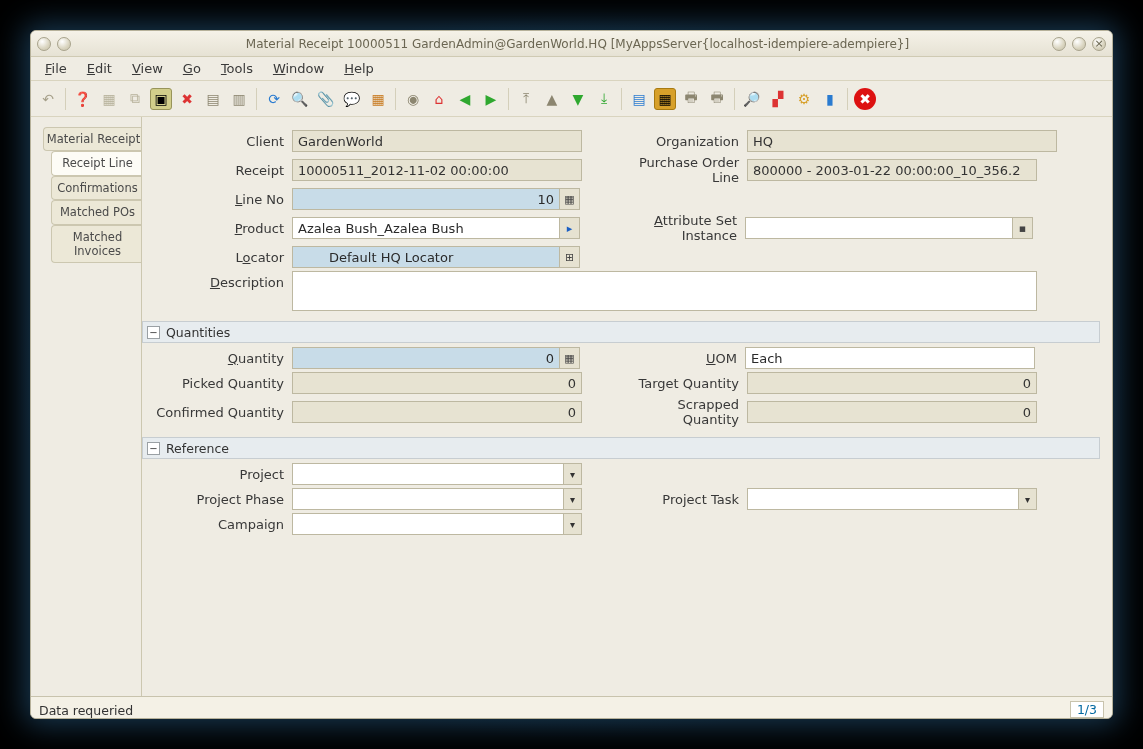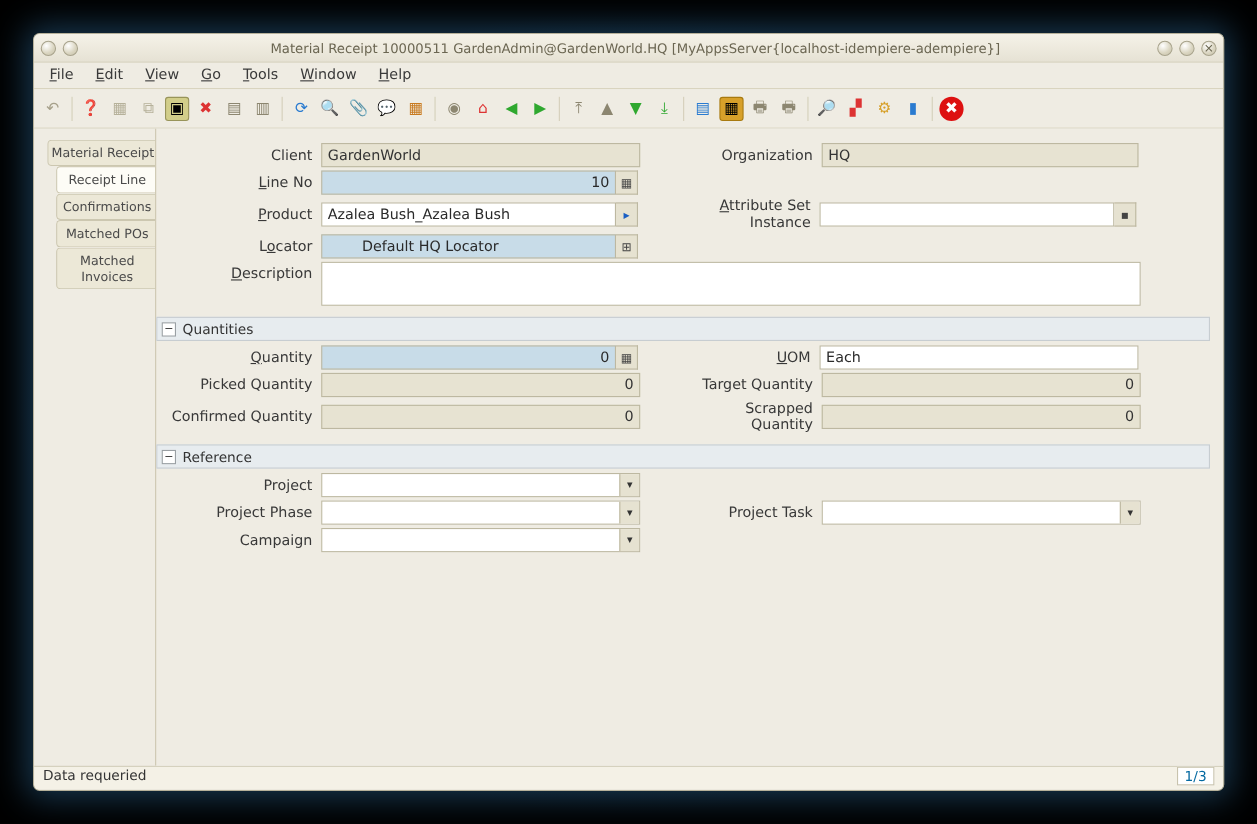--- a/index.html
+++ b/index.html
@@ -90,21 +90,21 @@
     font-size:13px; color:#444; position:relative;
   }
   .combo .dd {
     position:absolute; right:0; top:0; width:18px; height:100%;
     border-left:1px solid #bdb8a1; background:#e6e2d1;
     display:flex; align-items:center; justify-content:center; font-size:10px; color:#333; cursor:pointer;
   }
 
   .statusbar {
     height:22px; border-top:1px solid #c8c3ad; background:#f4f1e6;
-    display:flex; align-items:flex-start; font-size:12.5px; color:#333; padding:0 8px;
+    display:flex; align-items:flex-end; font-size:12.5px; color:#333; padding:0 8px;
   }
   .statusbar .pager { margin-left:auto; color:#0369a1; border:1px solid #c8c3ad; padding:0 6px; background:#fff; }
 </style>
 </head>
 <body>
 
 <div class="glow"></div>
 
 <div class="window">
 
@@ -181,23 +181,30 @@
       <div class="vtab sub">Matched Invoices</div>
     </div>
 
     <div class="panel">
 
       <div class="row">
         <div class="lbl">Client</div>
         <div class="field ro" style="width:290px">GardenWorld</div>
         <div class="gap"></div>
         <div class="lbl" style="width:125px">Organization</div>
-        <div class="field ro" style="width:288px">HQ</div>
-      </div>
-
+        <div class="field ro" style="width:310px">HQ</div>
+      </div>
+
+      <div class="row">
+        <div class="lbl">Receipt</div>
+        <div class="field ro" style="width:290px">10000511_2012-11-02 00:00:00</div>
+        <div class="gap"></div>
+        <div class="lbl" style="width:125px">Purchase Order Line</div>
+        <div class="field ro" style="width:290px">800000 - 2003-01-22 00:00:00_10_356.2</div>
+      </div>
 
       <div class="row">
         <div class="lbl"><u>L</u>ine No</div>
         <div class="fwrap">
           <div class="field blue right" style="width:268px">10</div>
           <div class="fbtn">▦</div>
         </div>
       </div>
 
       <div class="row">

